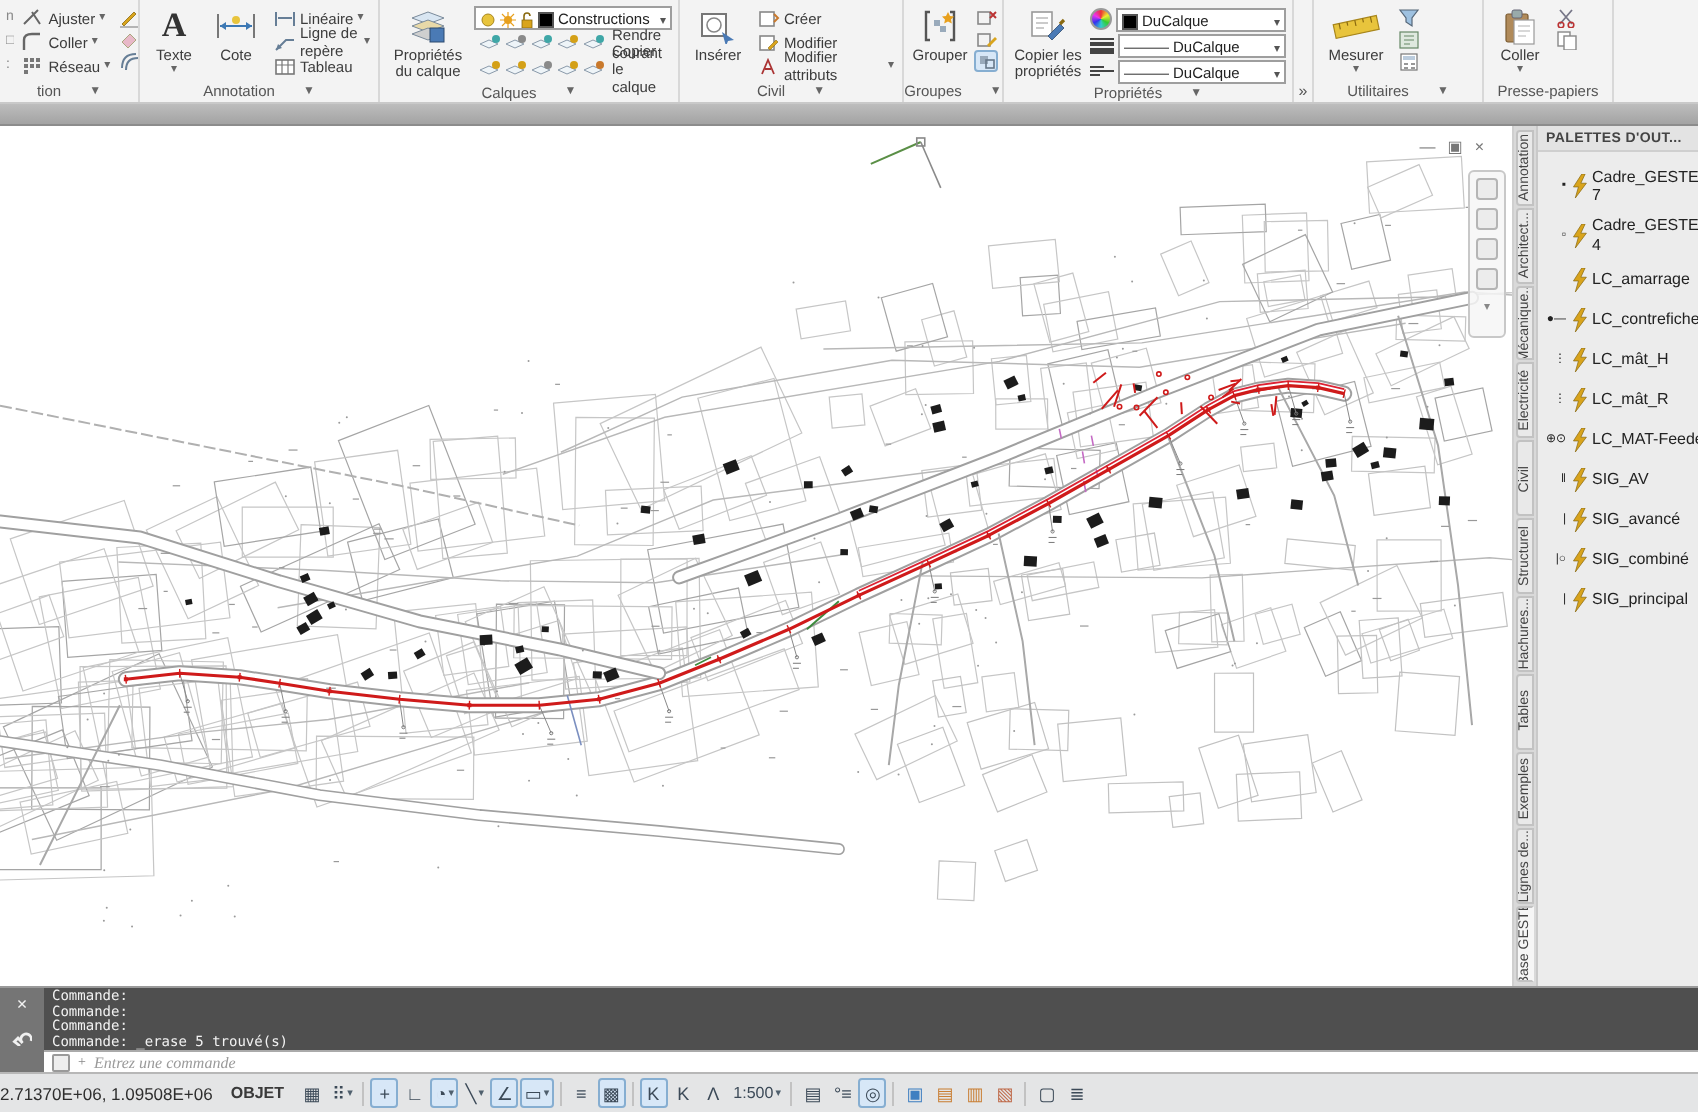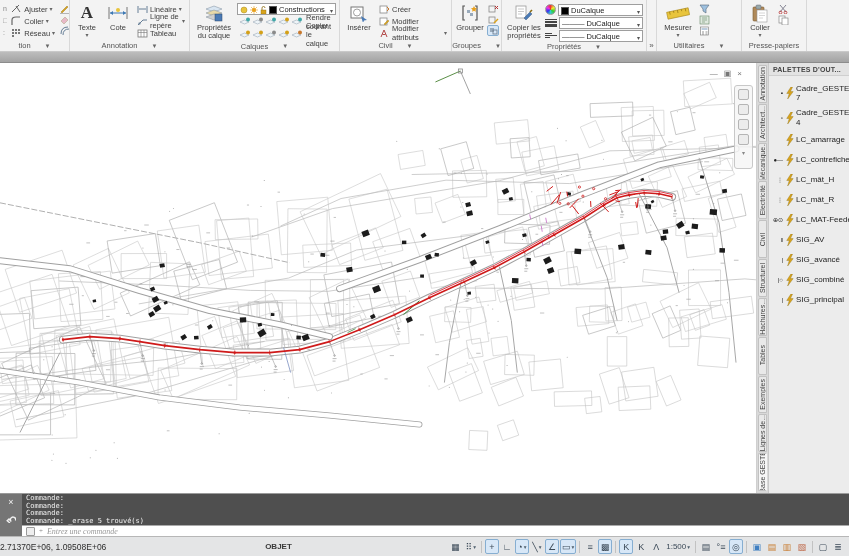--- a/index.html
+++ b/index.html
@@ -69,21 +69,21 @@
   .cmd-side { width:22px; background:#757575; display:flex; flex-direction:column; align-items:center; padding-top:4px; gap:6px; }
   .cmd-side .cx { color:#f2f2f2; font-size:9px; line-height:1; }
   .cmd-main { flex:1; display:flex; flex-direction:column; }
   .cmd-hist { flex:1; background:#4f4f4f; color:#f2f2f2; font-family:"DejaVu Sans Mono",monospace; font-size:7px; line-height:7.5px; padding:1px 0 0 4px; }
   .cmd-input { height:13px; background:#fff; border-top:1px solid #aaa; display:flex; align-items:center; gap:4px; padding-left:4px;font-family:Liberation Serif, serif; }
   .cmd-badge { width:9px; height:9px; border:1px solid #9a9a9a; background:#eee; border-radius:1px; }
   .cmd-plus { font-size:7px; color:#888; }
   .cmd-prompt { font-size:8px; color:#9a9a9a; font-style:italic; }
 
   
-  .status { height:20px; background:#e4e5e6; border-top:1px solid #b7b7b7; display:flex; align-items:center; justify-content:space-between; padding-right:4px; gap:1px; }
+  .status { height:20px; background:#e4e5e6; border-top:1px solid #b7b7b7; display:flex; align-items:center; justify-content:flex-start; padding-right:4px; gap:1px; }
   .st-coords { font-size:8.5px; color:#2e2e2e; margin-right:8px; }
   .st-space { font-size:8px; font-weight:bold; color:#3a3a3a; margin-right:6px; }
   .st-icon { height:15px; min-width:14px; padding:0 1px; display:flex; align-items:center; justify-content:center; font-size:9px; color:#3c4a58; border:1px solid transparent; border-radius:2px; gap:1px; }
   .st-icon.toggled { background:#d7e7f7; border-color:#86aed1; }
   .st-icon .stcaret { font-size:5.5px; color:#50606e; }
   .st-sep { width:1px; height:12px; background:#c2c2c2; margin:0 2px; }
   .st-text { font-size:8px; }
 
   svg.mini { display:block; }
 </style>

